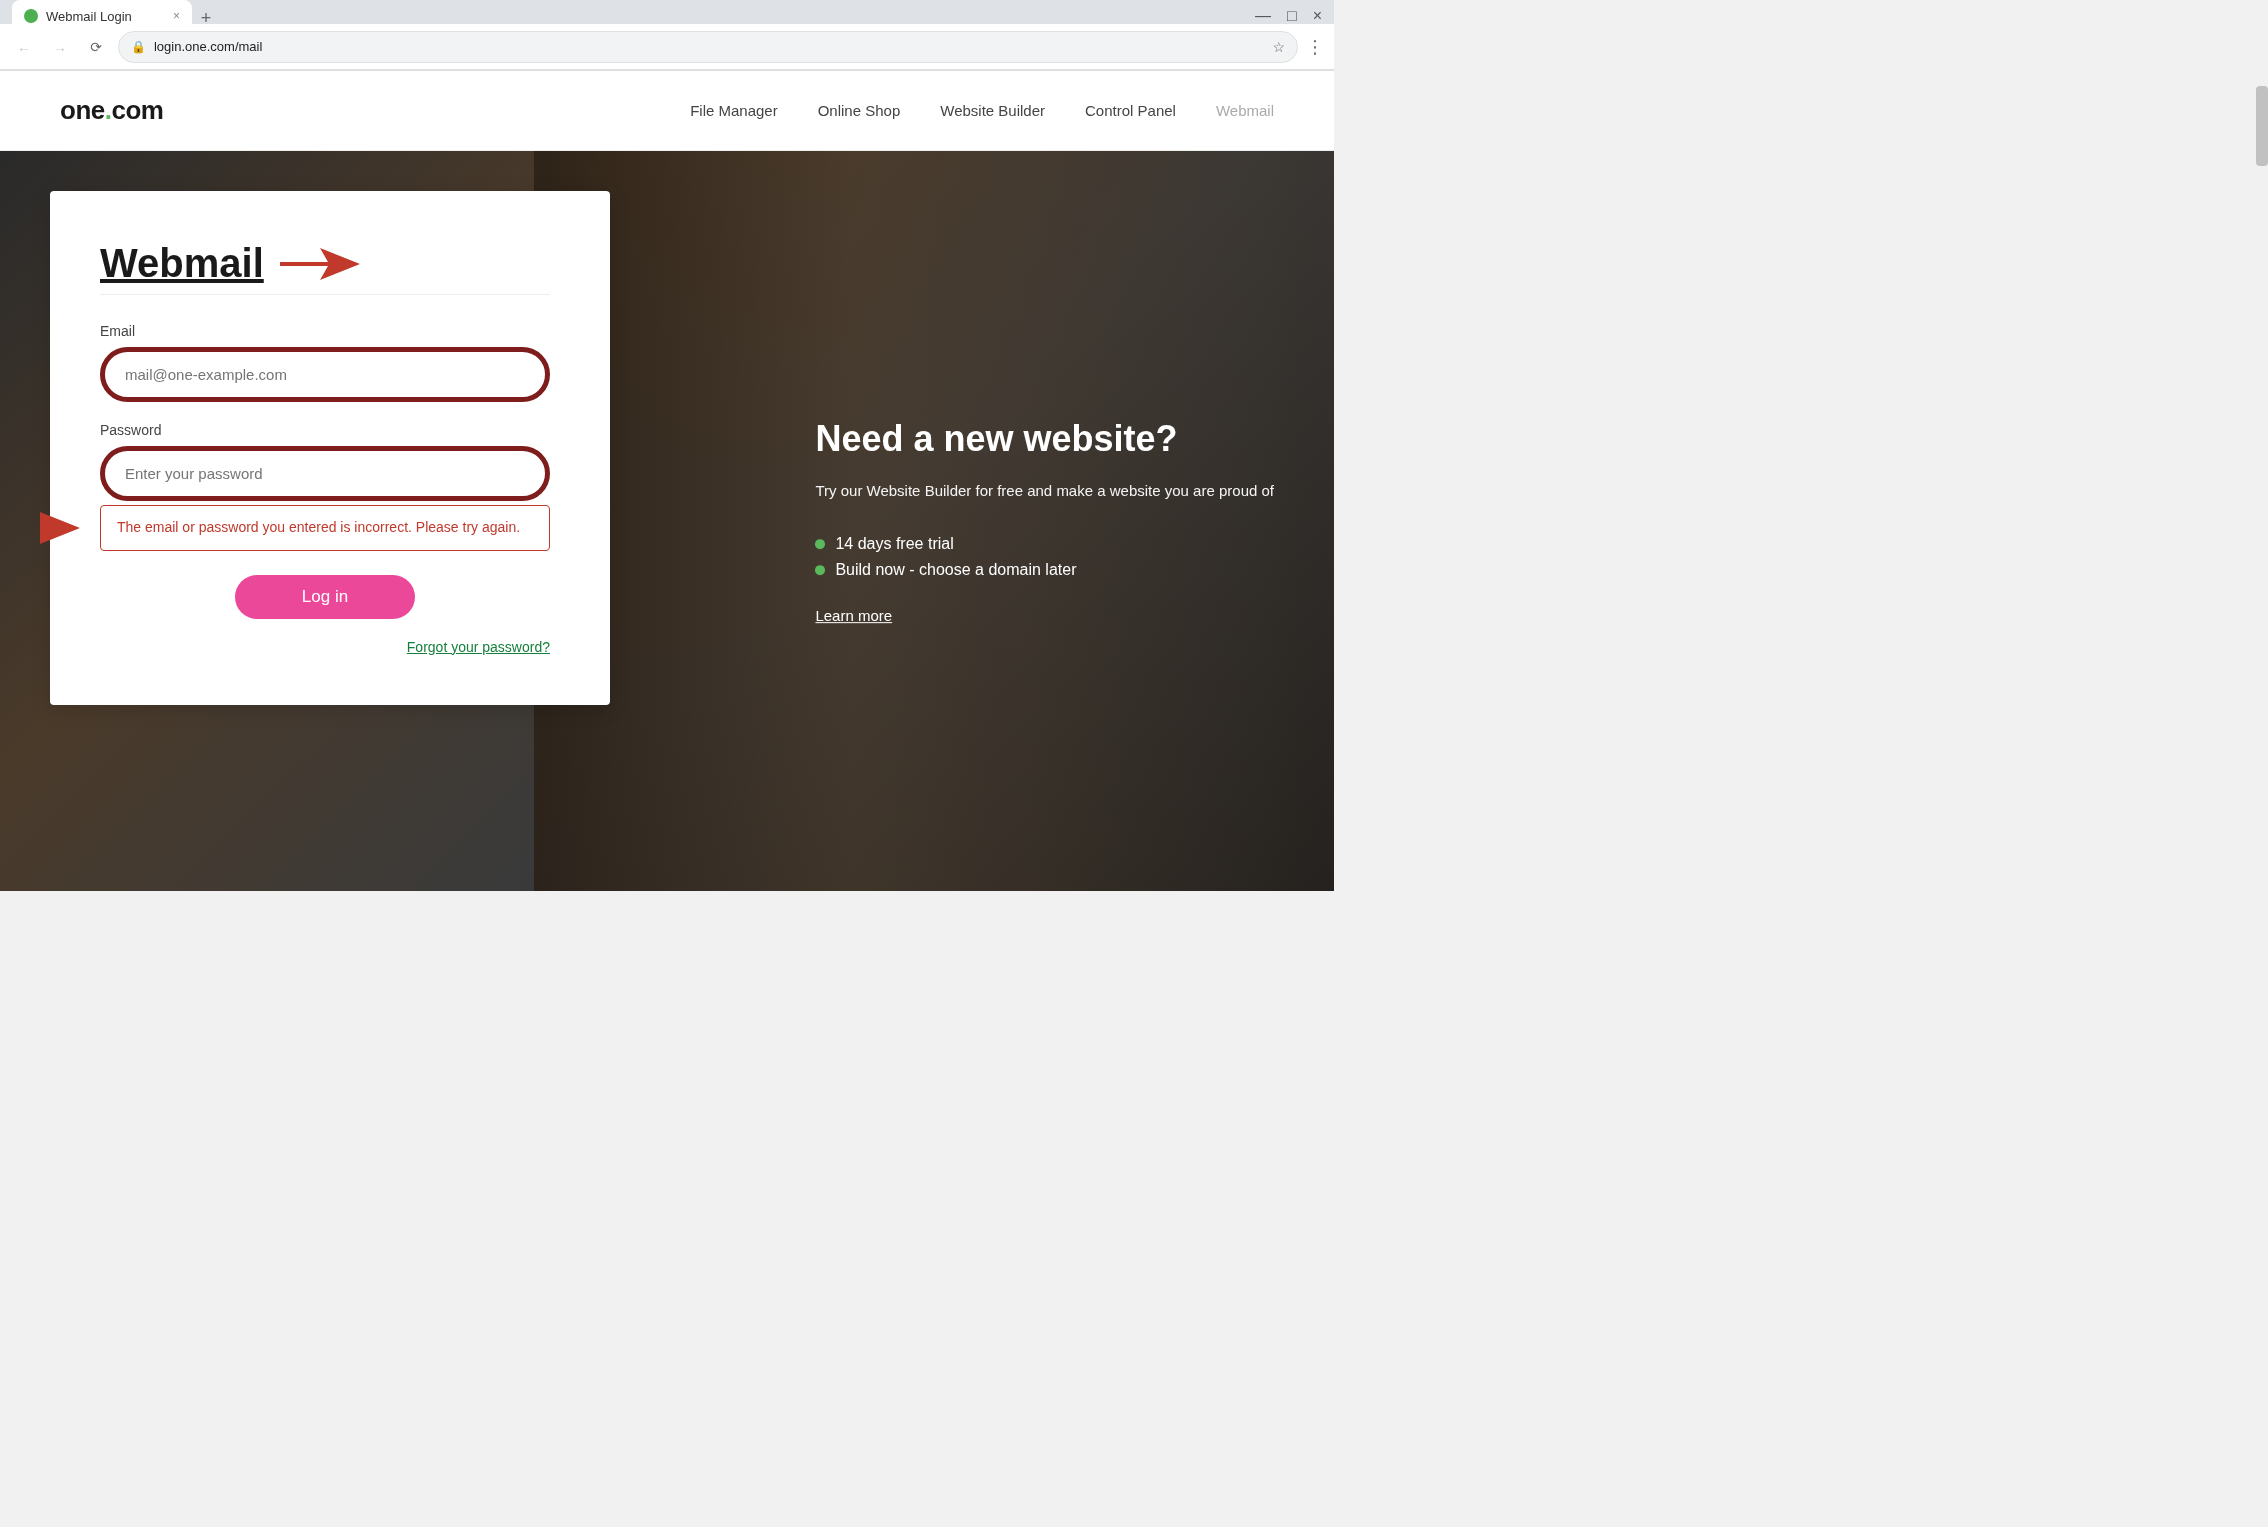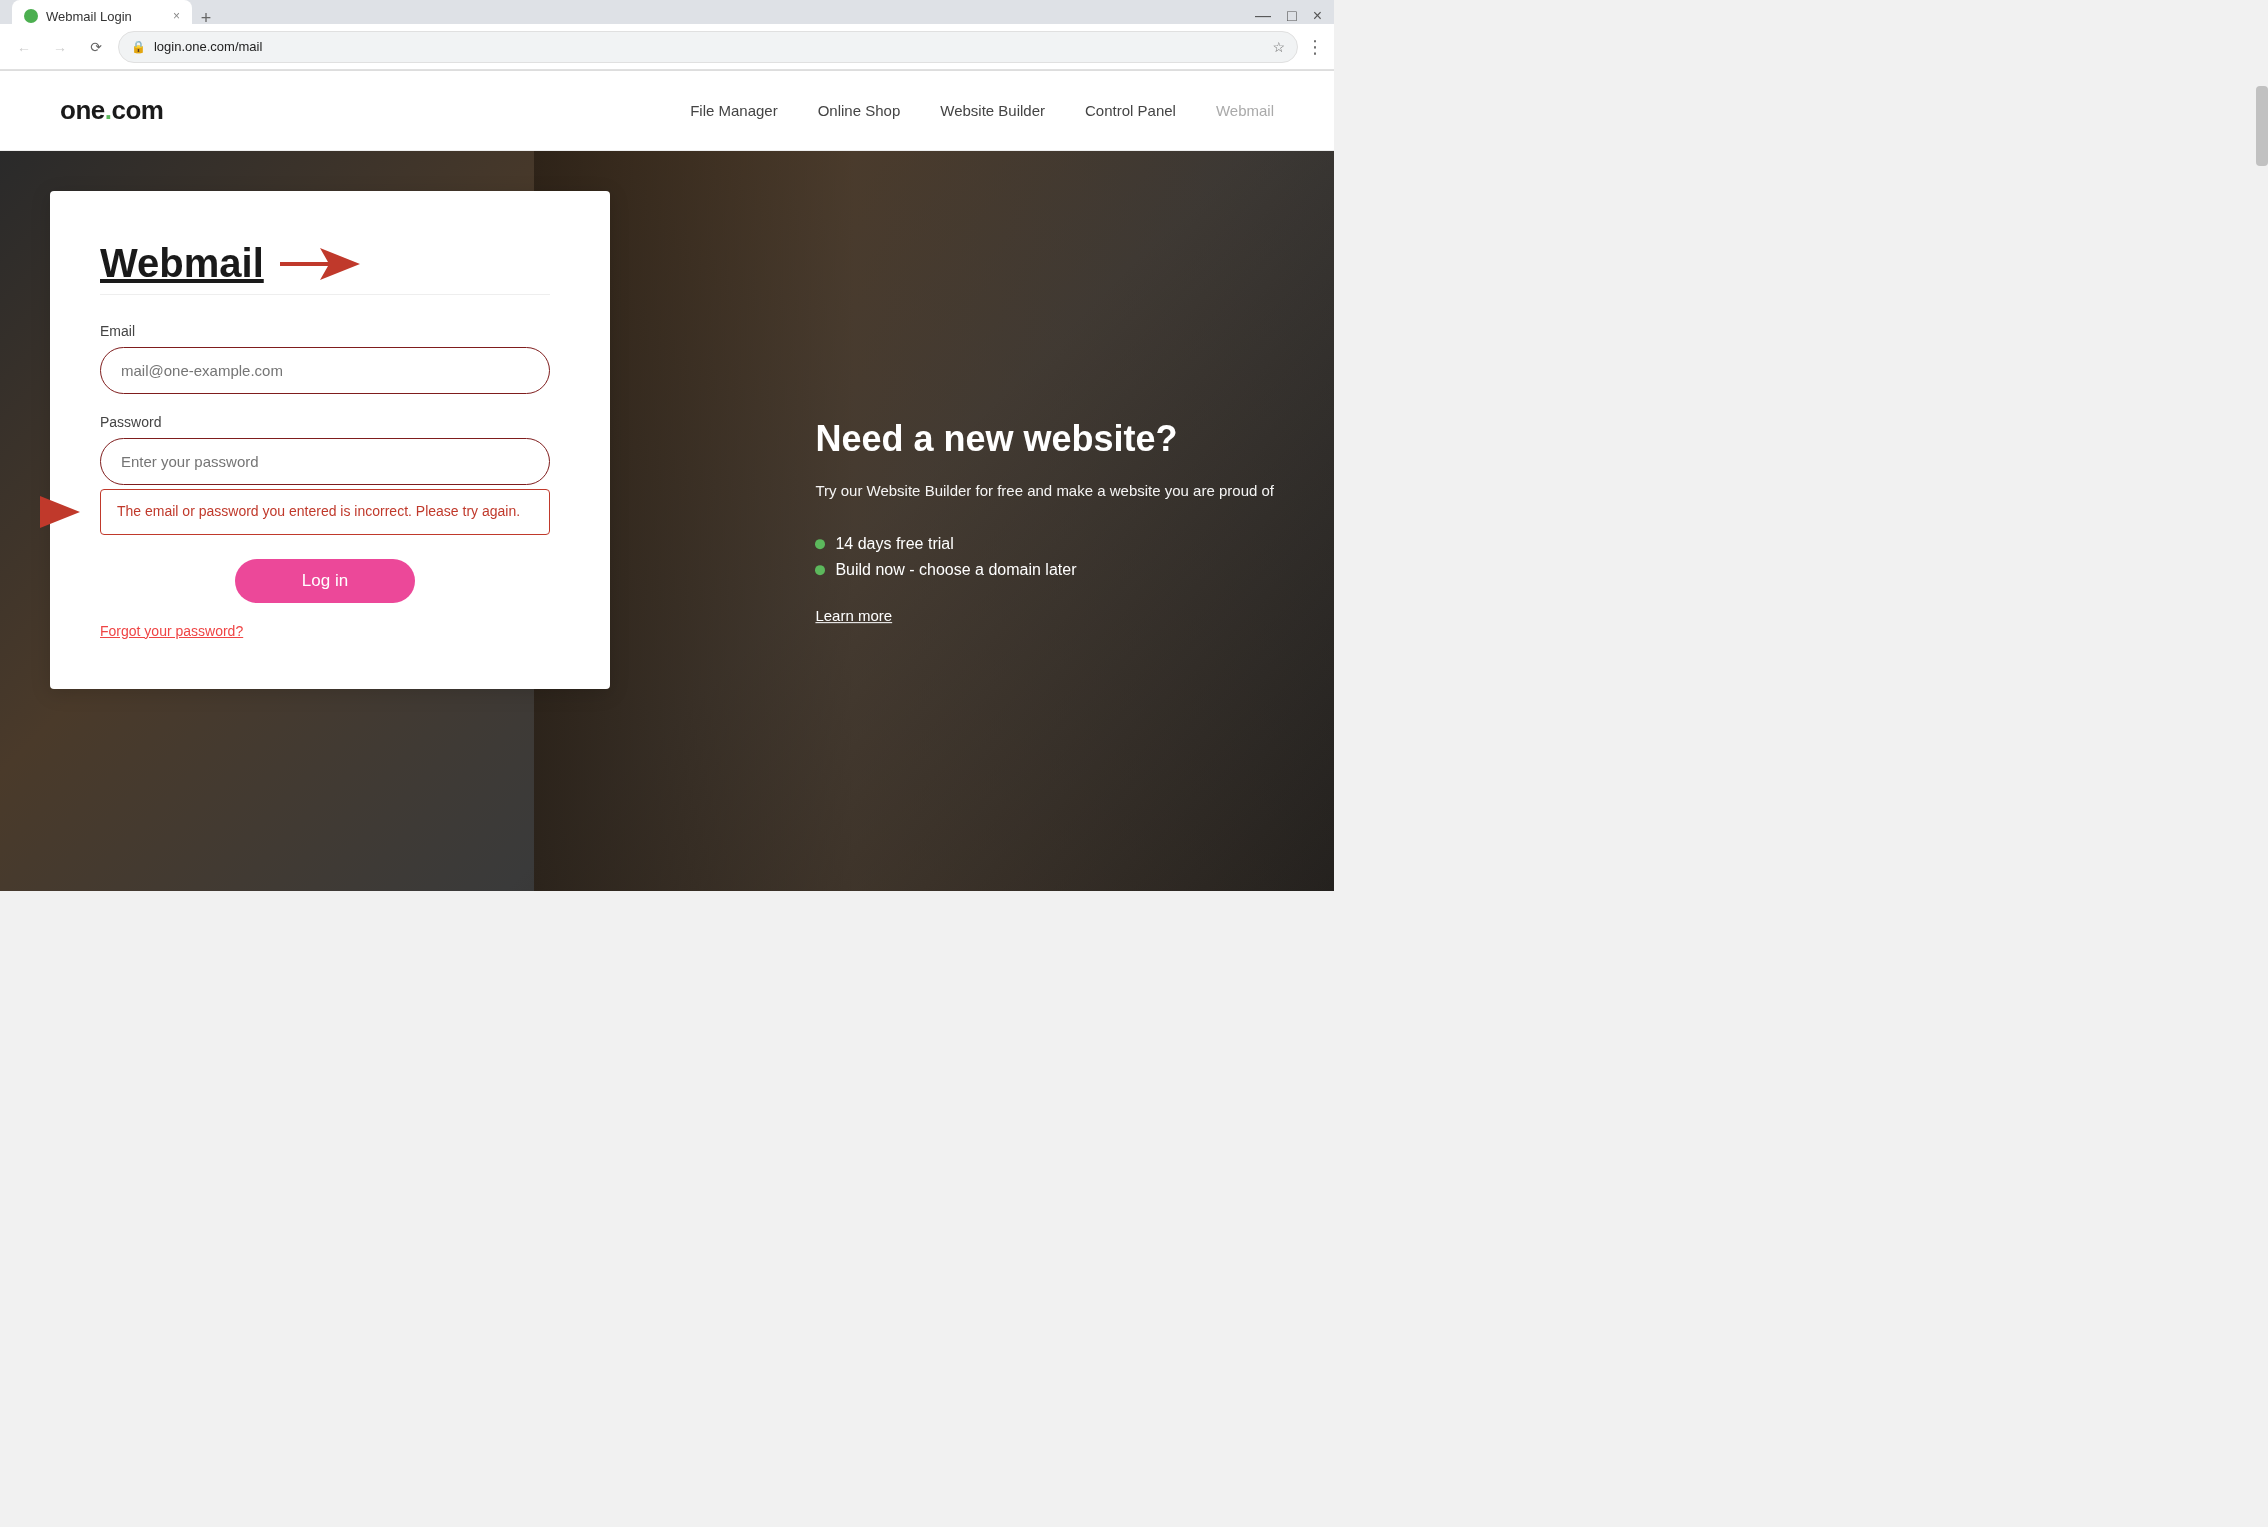--- a/index.html
+++ b/index.html
@@ -316,21 +316,21 @@
     .form-label {
       font-size: 14px;
       color: #444;
       margin-bottom: 8px;
       display: block;
     }
 
     .form-input {
       width: 100%;
       padding: 14px 20px;
-      border: 1px solid #7f1d1d;
+      border: 5px solid #7f1d1d;
       border-radius: 30px;
       font-size: 15px;
       color: #999;
       background: #fff;
       margin-bottom: 20px;
       outline: none;
     }
 
     .error-box {
       border: 1.5px solid #c0392b;
@@ -373,22 +373,22 @@
       color: #fff;
       border: none;
       border-radius: 30px;
       font-size: 17px;
       cursor: pointer;
       text-align: center;
     }
 
     .forgot-link {
       display: block;
-      text-align: left;
-      color: #ef4444;
+      text-align: right;
+      color: #15803d;
       font-size: 14px;
       text-decoration: underline;
       cursor: pointer;
     }
   </style>
 </head>
 <body>
 
 <div class="browser-chrome">
 

